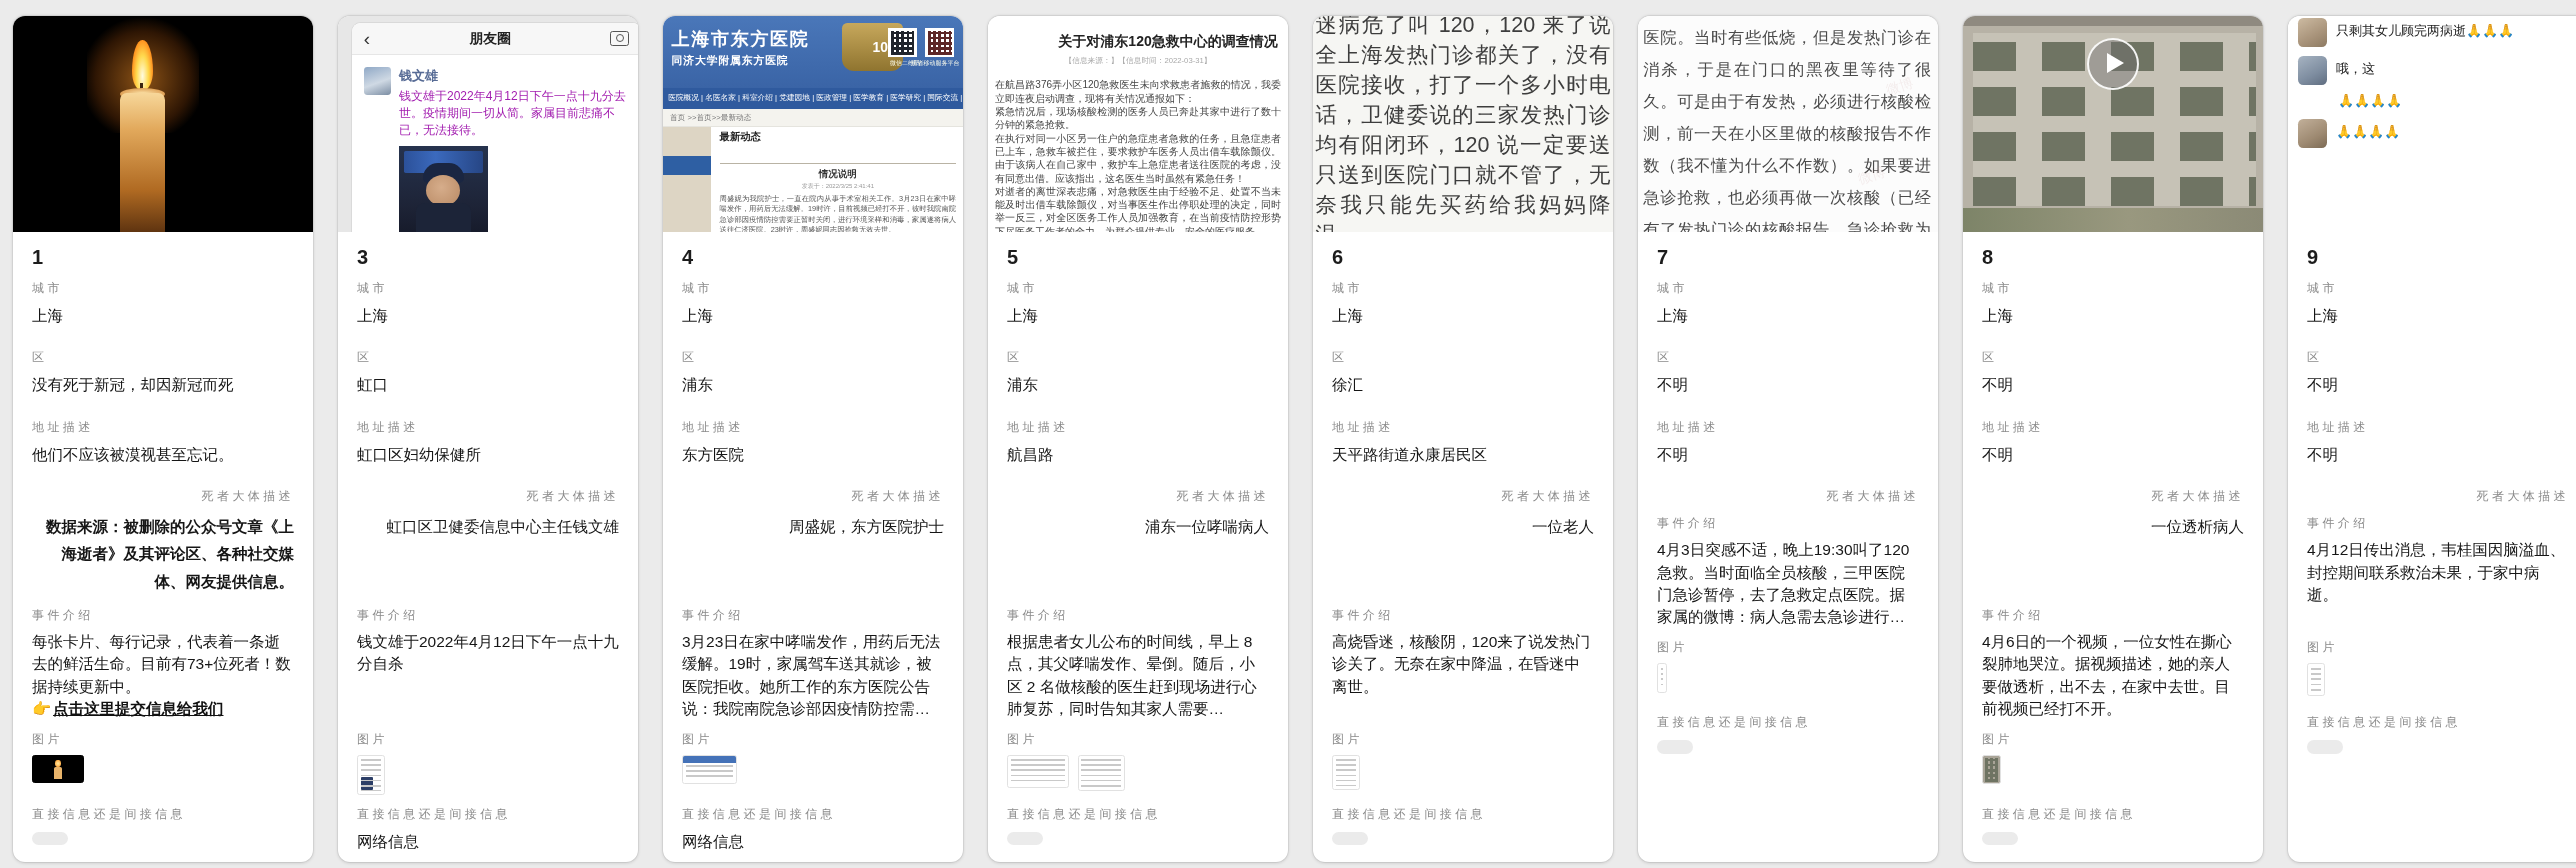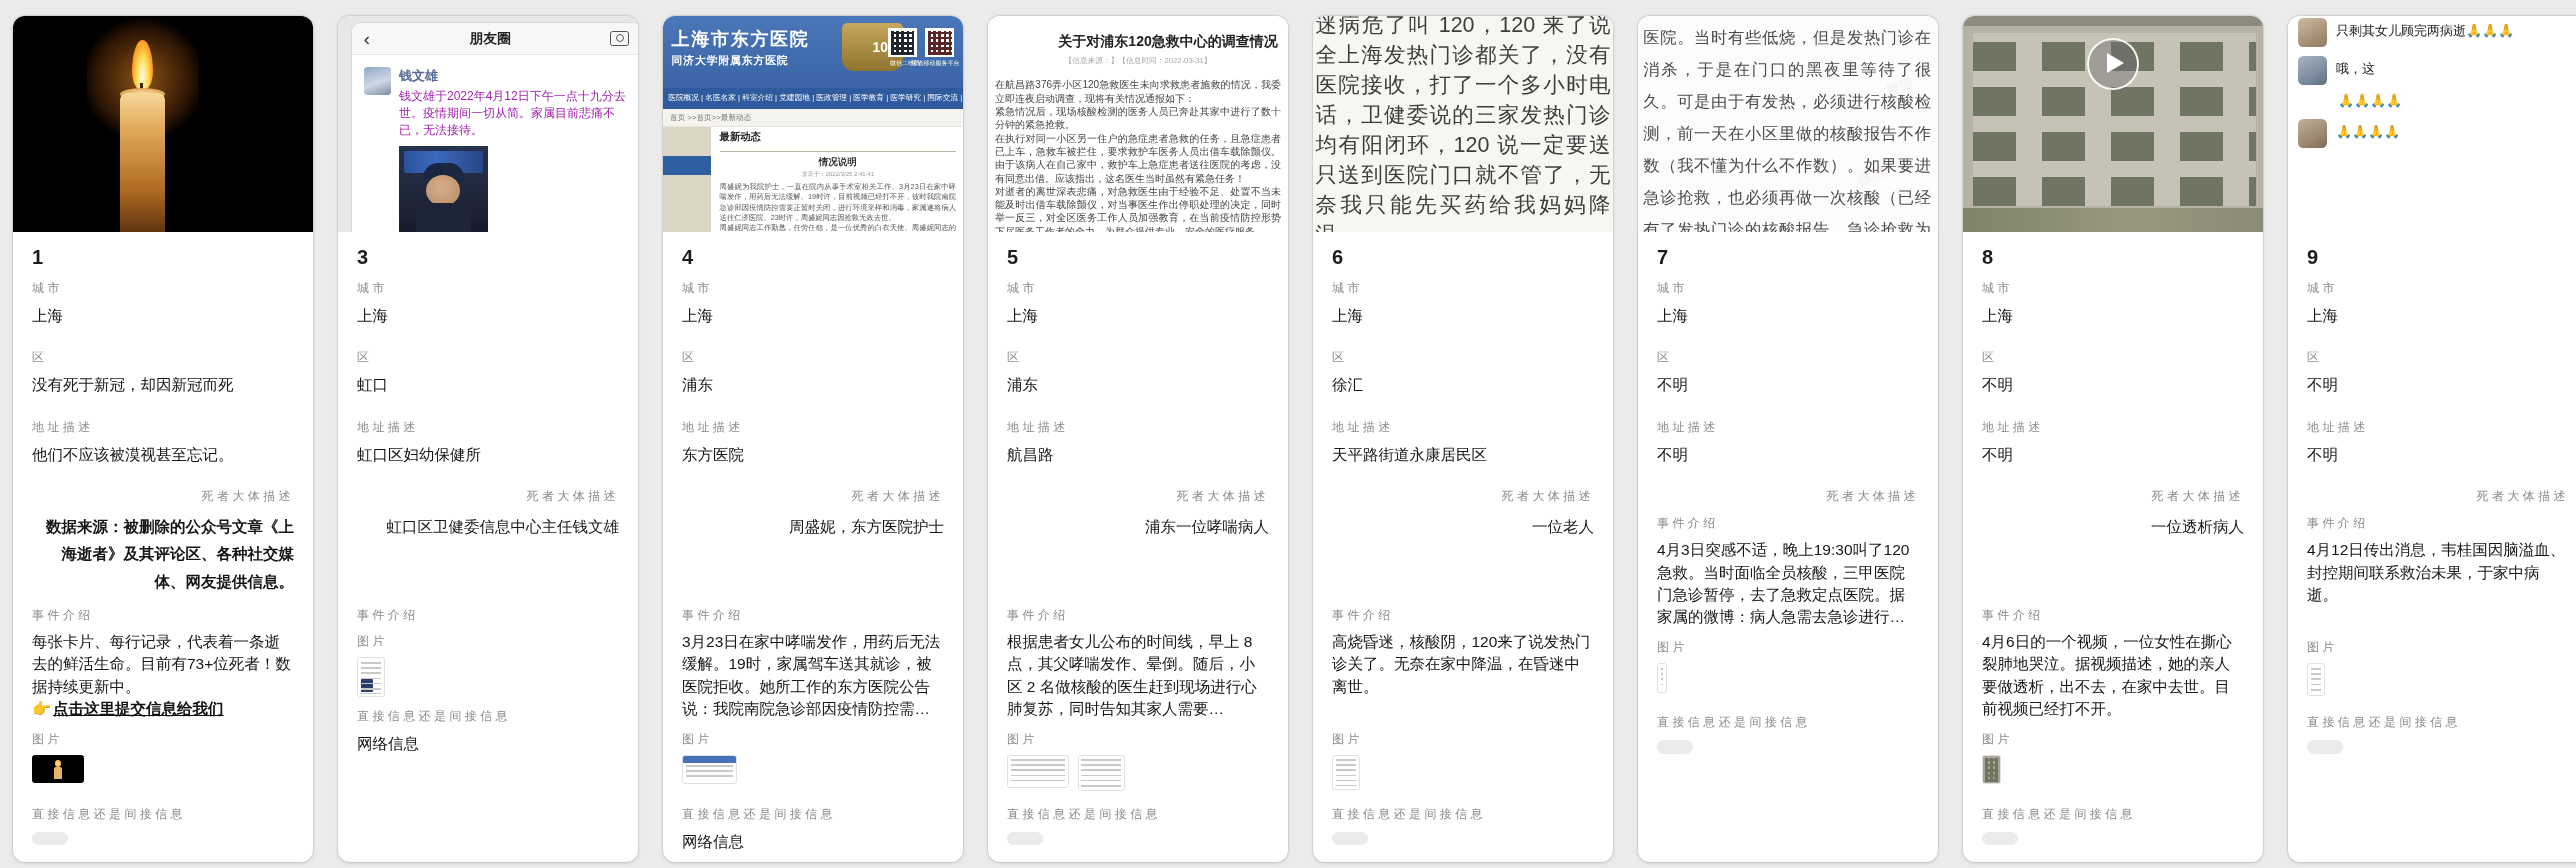--- a/index.html
+++ b/index.html
@@ -98,21 +98,21 @@
   .h-qrcap{position:absolute;top:43px;font-size:6px;color:#ffe;white-space:nowrap;}
   .h-qrcap1{right:43px;}
   .h-qrcap2{right:3.4px;}
   .h-nav{height:20.6px;background:#2f5a9e;color:#fff;font-size:7.7px;line-height:20.6px;
     white-space:nowrap;overflow:hidden;padding:0 5.2px;letter-spacing:0;}
   .h-crumb{height:17px;background:#f4f3ee;font-size:7.7px;color:#777;line-height:17px;padding:0 6.9px;border-bottom:0.9px solid #e5e4de;}
   .h-main{display:flex;height:106px;}
   .h-side{width:48px;background:#ddd5c4;position:relative;}
   .h-sideblue{position:absolute;left:0;top:29px;width:48px;height:19px;background:#2e5fa3;}
   .h-content{flex:1;padding:3.4px 6.9px 0 8.6px;overflow:hidden;}
-  .h-sec{font-size:10.3px;font-weight:700;color:#222;border-bottom:1.7px solid #b9b3a4;padding-bottom:7px;margin-bottom:3.4px;}
+  .h-sec{font-size:10.3px;font-weight:700;color:#222;border-bottom:1.7px solid #b9b3a4;padding-bottom:19px;margin-bottom:3.4px;}
   .h-doc{font-size:9.5px;font-weight:700;text-align:center;color:#333;}
   .h-meta{font-size:6px;color:#999;text-align:center;margin:1.7px 0 2.6px;}
   .h-para{font-size:7.3px;line-height:10.3px;color:#555;text-align:justify;white-space:pre-line;}
 
   
   .hd-doc{background:#fff;}
   .d-title{font-size:14px;font-weight:700;text-align:right;color:#222;margin:17px 10.3px 5.2px;}
   .d-meta{font-size:7.7px;color:#a9a9a9;text-align:center;margin-bottom:12px;}
   .d-body{font-size:10px;line-height:13.3px;color:#444;padding:0 6.9px;text-align:justify;white-space:pre-line;}
 
@@ -257,20 +257,23 @@
       <div class="sec">
         <div class="lab">地址描述</div>
         <div class="val">虹口区妇幼保健所</div>
       </div>
       <div class="sec sec-dec">
         <div class="lab">死者大体描述</div>
         <div class="val">虹口区卫健委信息中心主任钱文雄</div>
       </div>
       <div class="sec sec-event">
         <div class="lab">事件介绍</div>
+        <div class="evbox">
+          <div class="event-val clamp4">钱文雄于2022年4月12日下午一点十九分自杀</div>
+        </div>
       </div>
       <div class="sec sec-img">
         <div class="lab">图片</div>
         <div class="throw">
           <div class="th th-moments th-lines"></div>
         </div>
       </div>
       <div class="sec">
         <div class="lab">直接信息还是间接信息</div>
         <div class="src-val">网络信息</div>

